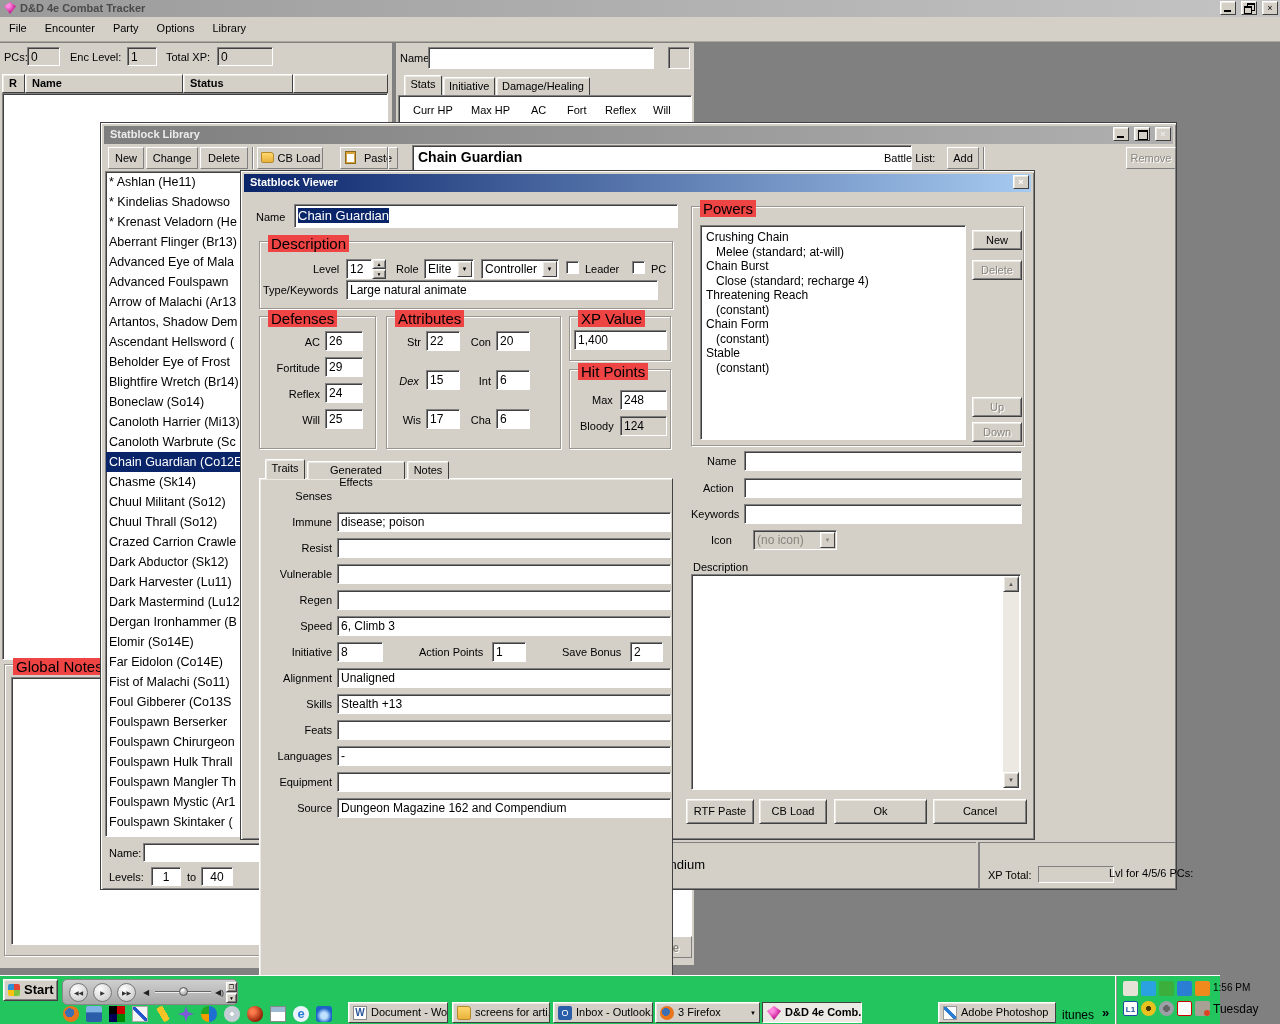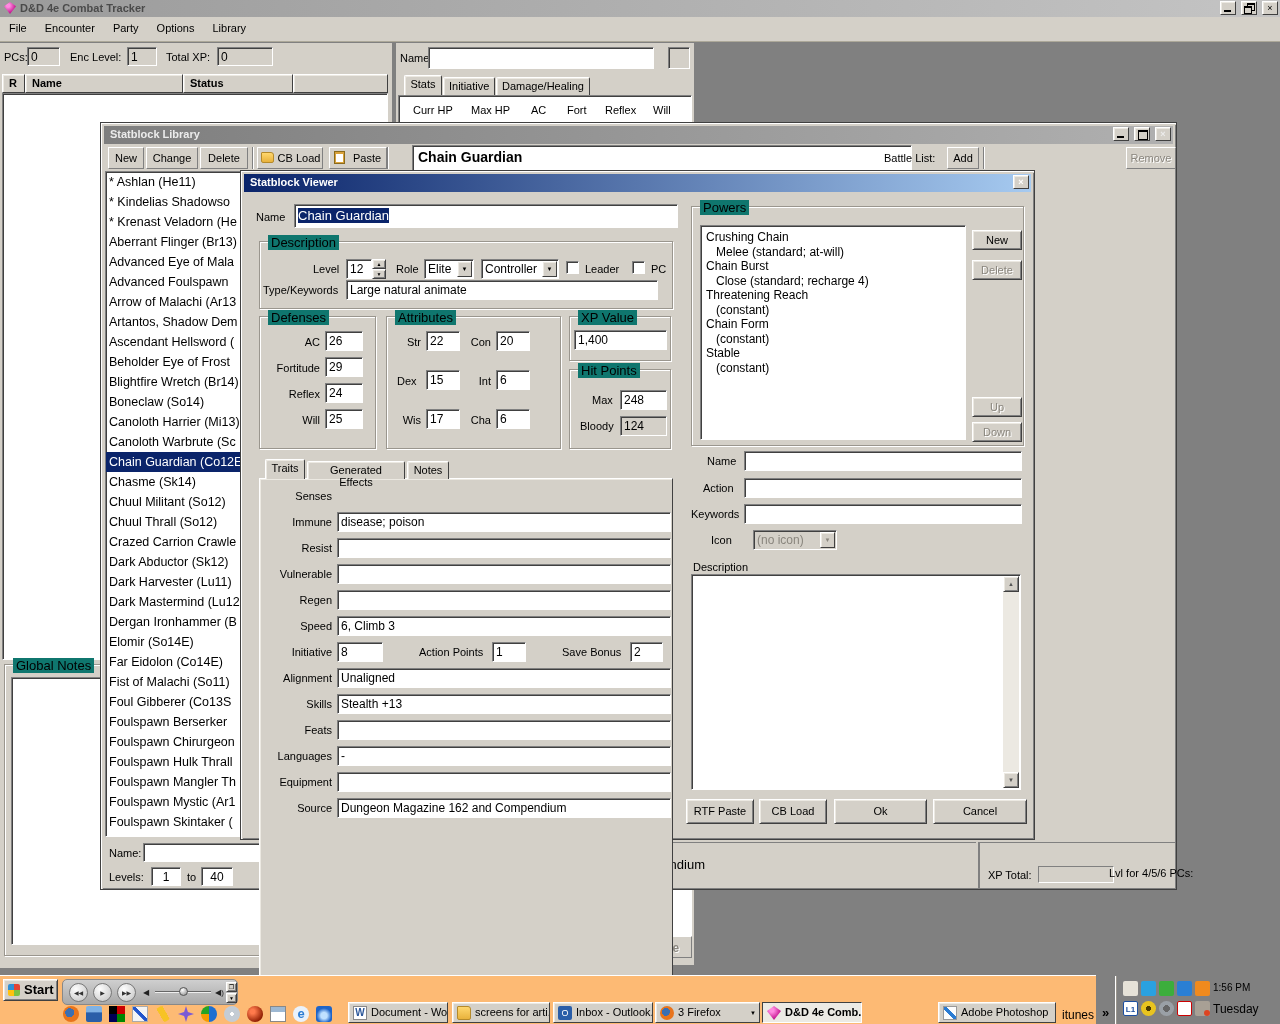--- a/index.html
+++ b/index.html
@@ -4,21 +4,21 @@
 <style>
   * { margin:0; padding:0; box-sizing:border-box; }
   html,body { width:1280px; height:1024px; }
   body { font-family:"Liberation Sans", sans-serif; font-size:11px; color:#000; }
   #screen { position:relative; width:1280px; height:1024px; background:#808080; overflow:hidden; }
   .sunken { background:#fff; border:1px solid; border-color:#808080 #fff #fff #808080; box-shadow:inset 1px 1px 0 #404040; }
   .abs { position:absolute; }
   .btn { background:#d4d0c8; border:1px solid; border-color:#fff #404040 #404040 #fff; box-shadow:inset 1px 1px 0 #ece9e2, inset -1px -1px 0 #808080; text-align:center; cursor:default; }
   .btn.disabled { color:#8a867e; text-shadow:1px 1px 0 #fff; }
   .group { position:absolute; border:1px solid #9a968e; box-shadow:inset 1px 1px 0 #fff, 1px 1px 0 #fff; }
-  .legend { position:absolute; top:-7px; left:8px; background:#0f766e; padding:0 3px; font-size:13px; }
+  .legend { position:absolute; top:-7px; left:8px; background:#ef4444; padding:0 3px; font-size:15px; }
   .field { background:#fff; border:1px solid; border-color:#808080 #fff #fff #808080; box-shadow:inset 1px 1px 0 #404040; padding:2px 3px; font-size:12px; overflow:hidden; white-space:nowrap; }
   .field.disabled { background:#d4d0c8; }
   .lbl { position:absolute; font-size:11px; white-space:nowrap; }
   .titlebar-btn { width:16px; height:14px; display:inline-block; position:relative; vertical-align:top; margin-left:2px; background:#d4d0c8; border:1px solid; border-color:#fff #404040 #404040 #fff; box-shadow:inset 1px 1px 0 #ece9e2; text-align:center; font-size:9px; line-height:12px; }
   .glyph-min::after { content:""; position:absolute; left:3px; bottom:2px; width:7px; height:2px; background:#000; }
   .glyph-max::after { content:""; position:absolute; left:3px; top:2px; width:8px; height:7px; border:1px solid #000; border-top-width:2px; }
   .glyph-restore::after { content:""; position:absolute; left:2px; top:4px; width:6px; height:5px; border:1px solid #000; border-top-width:2px; background:#d4d0c8; }
   .glyph-restore::before { content:""; position:absolute; left:5px; top:1px; width:6px; height:5px; border:1px solid #000; border-top-width:2px; }
   .combo-arrow { position:absolute; right:1px; top:1px; bottom:1px; width:15px; background:#d4d0c8; border:1px solid; border-color:#fff #404040 #404040 #fff; box-shadow:inset 1px 1px 0 #ece9e2; font-size:6px; text-align:center; line-height:15px; color:#000; }
   .checkbox { width:13px; height:13px; background:#fff; border:1px solid; border-color:#808080 #fff #fff #808080; box-shadow:inset 1px 1px 0 #404040; display:inline-block; }
@@ -75,21 +75,21 @@
   #viewer-name-input .sel { background:#0a246a; color:#fff; }
   .trait-row { position:absolute; left:20px; width:412px; height:21px; }
   .trait-lbl { position:absolute; left:0; top:4px; width:70px; text-align:right; font-size:11px; }
   .trait-field { position:absolute; left:75px; top:0; width:334px; height:20px; }
   .power-item-name { font-size:12px; line-height:15px; padding-left:5px; white-space:nowrap; overflow:hidden; }
   .power-item-detail { font-size:12px; line-height:14px; padding-left:15px; white-space:nowrap; overflow:hidden; }
   .scrollbar-v { position:absolute; right:1px; top:1px; bottom:1px; width:16px; background:#ece9e2; }
   .sb-btn { position:absolute; left:0; width:16px; height:16px; font-size:6px; line-height:15px; text-align:center; color:#555; }
 
   
-  #taskbar { position:absolute; left:0; top:975px; width:1096px; height:49px; background:#fdba74; border-top:1px solid #fff; z-index:50; }
+  #taskbar { position:absolute; left:0; top:975px; width:1220px; height:49px; background:#22c55e; border-top:1px solid #fff; z-index:50; }
   #start-btn { position:absolute; left:3px; top:3px; width:55px; height:22px; font-weight:bold; font-size:13px; padding-top:2px; padding-left:20px; text-align:left; }
   #start-flag { position:absolute; left:4px; top:4px; width:12px; height:12px; background:conic-gradient(#e34234 0 25%, #7cc142 0 50%, #ffc20e 0 75%, #2e8fd5 0); border-radius:2px; }
   #media-bar { position:absolute; left:62px; top:3px; width:176px; height:26px; background:linear-gradient(#cfcfcf,#a8a8a8); border:1px solid #888; border-radius:5px; }
   .media-circle { position:absolute; top:3px; width:19px; height:19px; border-radius:50%; background:radial-gradient(circle at 35% 30%, #fdfdfd, #c2c2c2); border:1px solid #777; text-align:center; font-size:6px; line-height:18px; color:#333; }
   #ql-row { position:absolute; left:60px; top:29px; height:20px; }
   .ql { position:absolute; top:1px; width:16px; height:16px; }
   .task-btn { position:absolute; top:26px; height:21px; background:#d4d0c8; border:1px solid; border-color:#fff #404040 #404040 #fff; box-shadow:inset 1px 1px 0 #ece9e2; font-size:11px; padding:3px 4px 0 22px; overflow:hidden; white-space:nowrap; }
   .task-btn.active { background:#eceae4; border-color:#404040 #fff #fff #404040; box-shadow:none; font-weight:bold; }
   .task-icon { position:absolute; left:4px; top:3px; width:14px; height:14px; }
   #tray { position:absolute; left:1116px; top:0; width:164px; height:49px; border-left:1px solid #9a968e; box-shadow:-1px 0 0 #fff; }
@@ -205,21 +205,21 @@
     </div>
     <div id="library-toolbar">
       <div class="toolbtn" style="left:4px;width:36px;">New</div>
       <div class="toolbtn" style="left:42px;width:52px;">Change</div>
       <div class="toolbtn" style="left:96px;width:48px;">Delete</div>
       <div class="tool-sep" style="left:148px;"></div>
       <div class="toolbtn" style="left:153px;width:66px;padding-left:18px;">
         <span class="abs i-folder" style="left:3px;top:4px;width:13px;height:11px;"></span>
         <span>CB Load</span>
       </div>
-      <div class="toolbtn" style="left:225px;width:58px;padding-left:18px;">
+      <div class="toolbtn" style="left:236px;width:58px;padding-left:18px;">
         <span class="abs" style="left:4px;top:3px;width:11px;height:13px;background:#d9a23c;border:1px solid #8a6a1a;">
             <span class="abs" style="left:1px;top:2px;width:7px;height:8px;background:#fff;"></span>
           </span>
         <span>Paste</span>
       </div>
       <div class="tool-sep" style="left:283px;"></div>
       <div id="statblock-title-box" class="field">Chain Guardian</div>
       <span class="lbl" style="left:780px;top:7px;">Battle List:</span>
       <div class="toolbtn" style="left:843px;width:32px;">Add</div>
       <div class="tool-sep" style="left:879px;"></div>
@@ -350,21 +350,21 @@
       <div id="attribute-rows">
           <div style="position:absolute;left:10px;top:14px;width:68px;height:22px;">
             <div class="lbl" style="left:0;top:5px;width:24px;text-align:right;">Str</div>
             <div class="field abs" style="left:29px;top:0;width:34px;height:20px;">22</div>
           </div>
           <div style="position:absolute;left:80px;top:14px;width:68px;height:22px;">
             <div class="lbl" style="left:0;top:5px;width:24px;text-align:right;">Con</div>
             <div class="field abs" style="left:29px;top:0;width:34px;height:20px;">20</div>
           </div>
           <div style="position:absolute;left:10px;top:53px;width:68px;height:22px;">
-            <div class="lbl" style="left:0;top:5px;width:24px;text-align:left;">Dex</div>
+            <div class="lbl" style="left:0;top:5px;width:24px;text-align:center;font-style:italic;">Dex</div>
             <div class="field abs" style="left:29px;top:0;width:34px;height:20px;">15</div>
           </div>
           <div style="position:absolute;left:80px;top:53px;width:68px;height:22px;">
             <div class="lbl" style="left:0;top:5px;width:24px;text-align:right;">Int</div>
             <div class="field abs" style="left:29px;top:0;width:34px;height:20px;">6</div>
           </div>
           <div style="position:absolute;left:10px;top:92px;width:68px;height:22px;">
             <div class="lbl" style="left:0;top:5px;width:24px;text-align:right;">Wis</div>
             <div class="field abs" style="left:29px;top:0;width:34px;height:20px;">17</div>
           </div>

